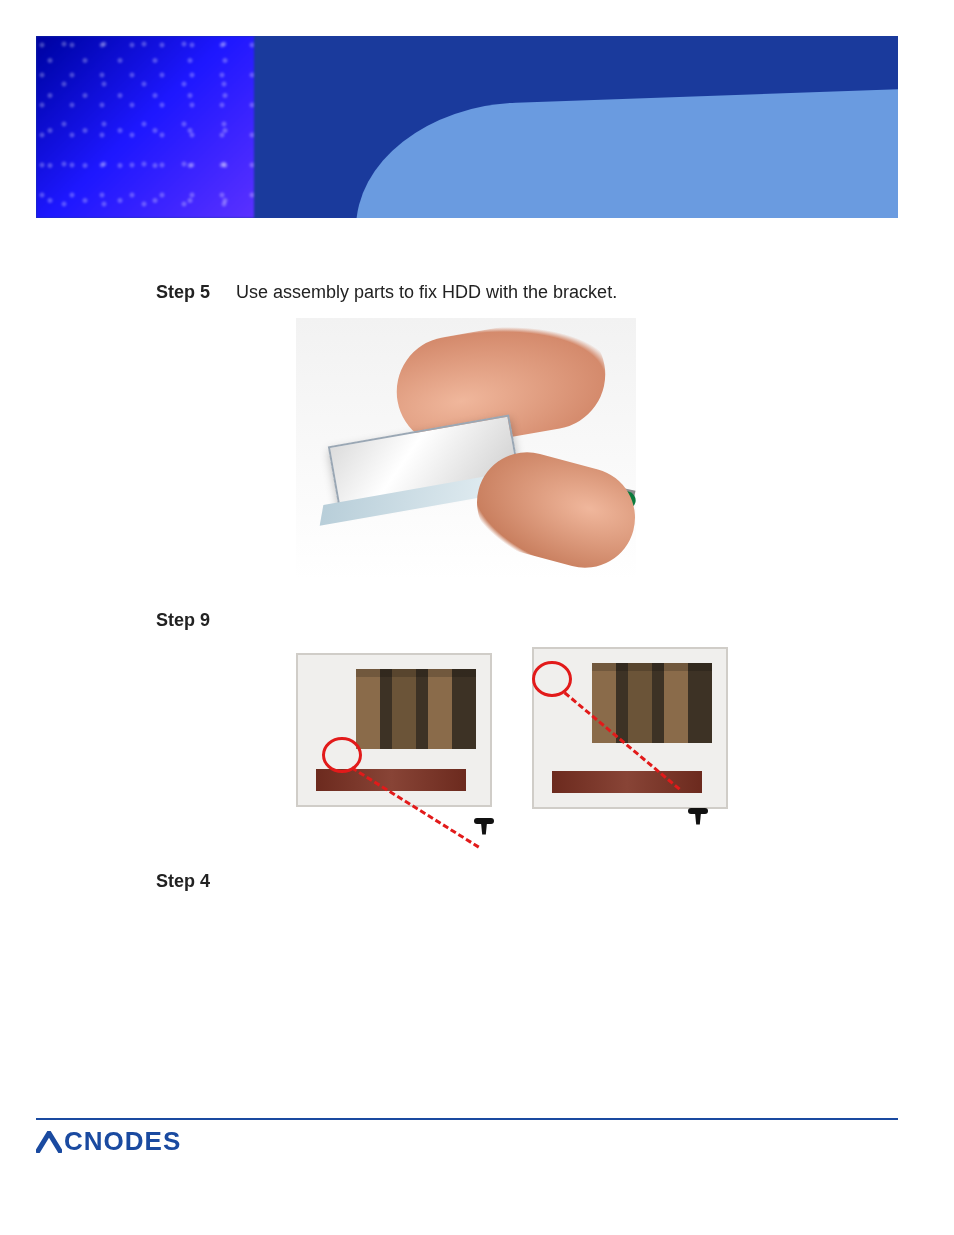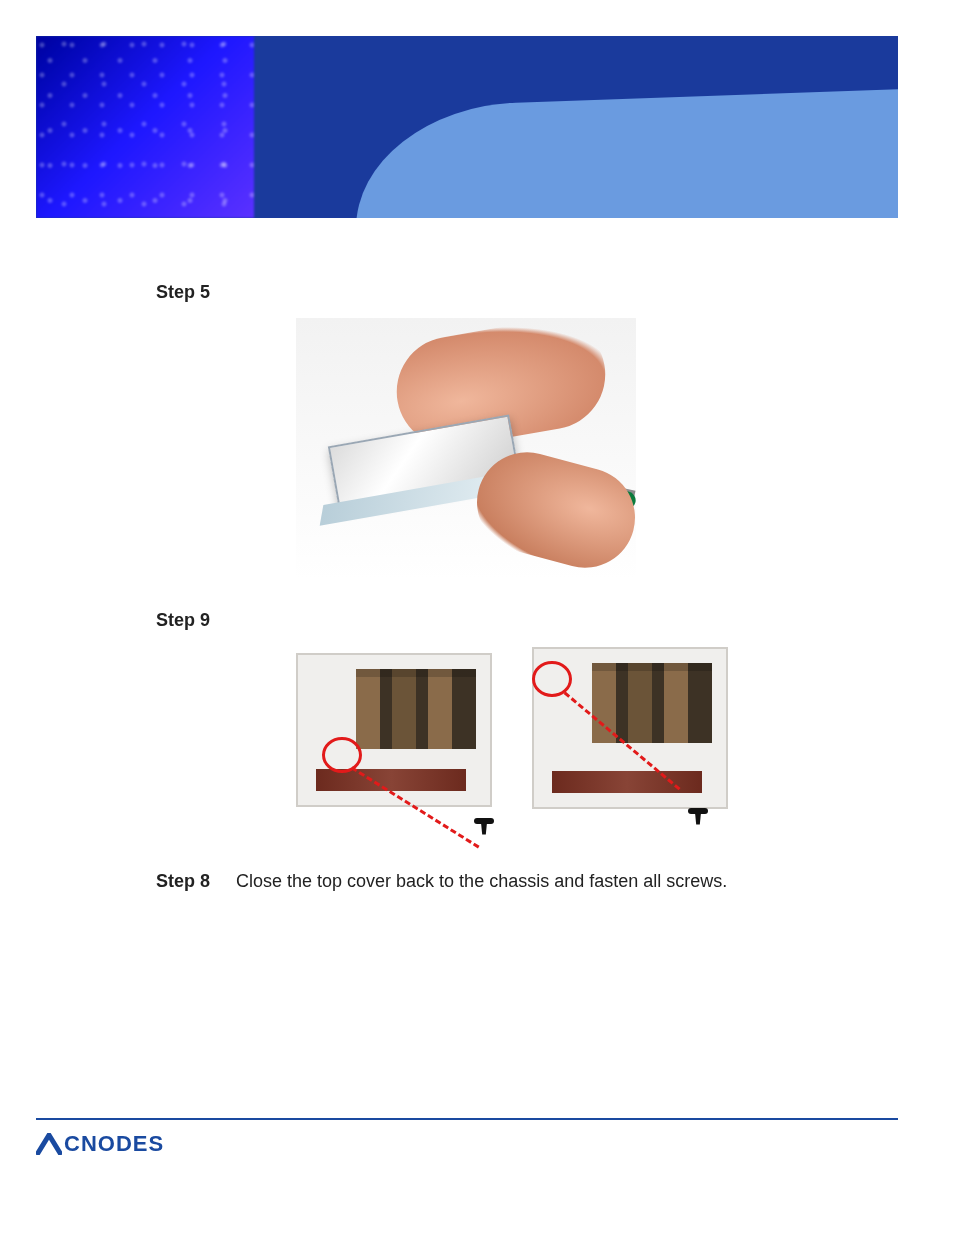--- a/index.html
+++ b/index.html
@@ -205,21 +205,21 @@
   .logo {
     position: absolute;
     left: 36px;
     bottom: 78px;
     display: flex;
     align-items: center;
     font-family: Arial, Helvetica, sans-serif;
     font-weight: 900;
     letter-spacing: 1px;
     color: #1a4aa0;
-    font-size: 22px;
+    font-size: 26px;
   }
   .logo-mark {
     display: inline-block;
     margin-right: 2px;
   }
   .logo-mark svg { display:block; }
   .logo-text {
     font-stretch: expanded;
   }
 </style>
@@ -230,20 +230,21 @@
 
   <div class="banner">
     <div class="banner-swoosh"></div>
     <div class="banner-pcb"></div>
   </div>
 
   <div class="content">
 
     <div class="step-block">
       <span class="step-label">Step 5</span>
+      <span class="step-text">Use assembly parts to fix HDD with the bracket.</span>
     </div>
     <div class="figure">
       <div class="fig5">
         <div class="hand-top"></div>
         <div class="hdd"></div>
         <div class="bracket"></div>
         <div class="driver"></div>
         <div class="driver-handle"></div>
         <div class="hand-btm"></div>
       </div>
@@ -265,22 +266,21 @@
         <div class="red-circle lc"></div>
         <div class="red-circle rc"></div>
         <div class="arrow-screw a1"></div>
         <div class="arrow-screw a2"></div>
         <div class="screw s1"></div>
         <div class="screw s2"></div>
       </div>
     </div>
 
     <div class="step-block" style="margin-top:34px;">
-      <span class="step-label">Step 8</span>
-      <span class="step-text">Close the top cover back to the chassis and fasten all screws.</span>
+      <span class="step-label">Step 4</span>
     </div>
 
   </div>
 
   <div class="divider"></div>
 
   <div class="logo">
     <span class="logo-mark">
       <svg width="26" height="22" viewBox="0 0 26 22" aria-hidden="true">
         <path d="M2 20 L13 2 L24 20" fill="none" stroke="#1a4aa0" stroke-width="5" stroke-linecap="round" stroke-linejoin="round"></path>

